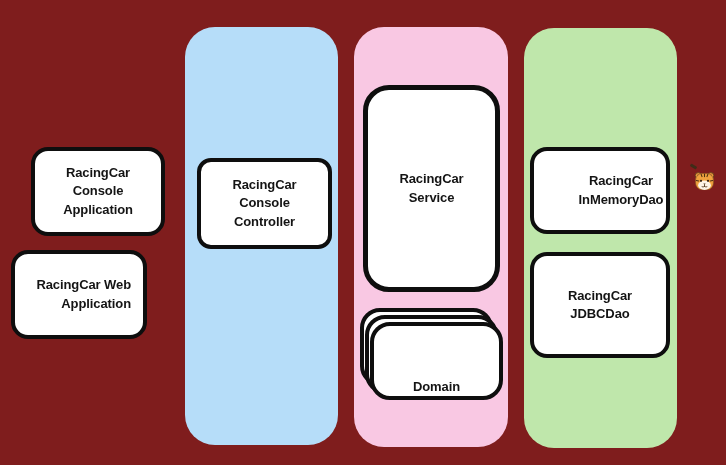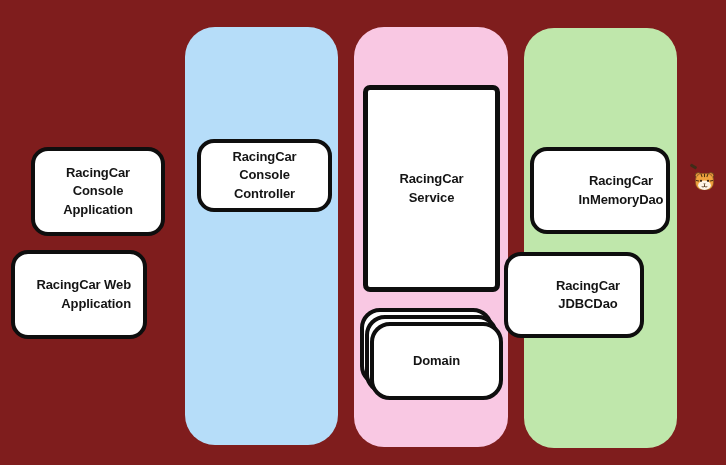--- a/index.html
+++ b/index.html
@@ -37,34 +37,34 @@
   .node-label {
     font-size: 13px;
     line-height: 18.5px;
     font-weight: 700;
     color: #141414;
     letter-spacing: -0.1px;
     width: 104px;
   }
   .node-service {
     left: 363px; top: 85px; width: 137px; height: 207px;
-    border-width: 5px; border-radius: 7px;
+    border-width: 5px; border-radius: 26px;
   }
   .node-domain-layer {
     border-width: 4.5px; border-radius: 20px;
   }
   .n-console-app        { left: 31px;  top: 147px; width: 134px; height: 89px; }
   .n-web-app            { left: 11px;  top: 250px; width: 136px; height: 89px; text-align: right; }
-  .n-console-controller { left: 197px; top: 139px; width: 135px; height: 73px; }
+  .n-console-controller { left: 197px; top: 158px; width: 135px; height: 91px; border-radius: 14px; }
   .n-web-controller     { left: 196px; top: 250px; width: 136px; height: 89px; }
   .n-domain-back        { left: 360px; top: 308px; width: 133px; height: 78px; }
   .n-domain-mid         { left: 365px; top: 315px; width: 133px; height: 79px; }
-  .n-domain-front       { left: 370px; top: 322px; width: 133px; height: 78px; }
+  .n-domain-front       { left: 370px; top: 322px; width: 133px; height: 78px; align-items: flex-end; }
   .n-inmemorydao        { left: 530px; top: 147px; width: 140px; height: 87px; padding-left: 42px; }
-  .n-jdbcdao            { left: 504px; top: 252px; width: 140px; height: 86px; justify-content: flex-end; }
+  .n-jdbcdao            { left: 530px; top: 252px; width: 140px; height: 106px; }
 
   .emoji-wrap {
     position: absolute;
     left: 694px; top: 171px;
     width: 21px; height: 21px;
   }
   .pointer-mark {
     position: absolute;
     left: 690px; top: 165px;
     width: 7px; height: 3px;

